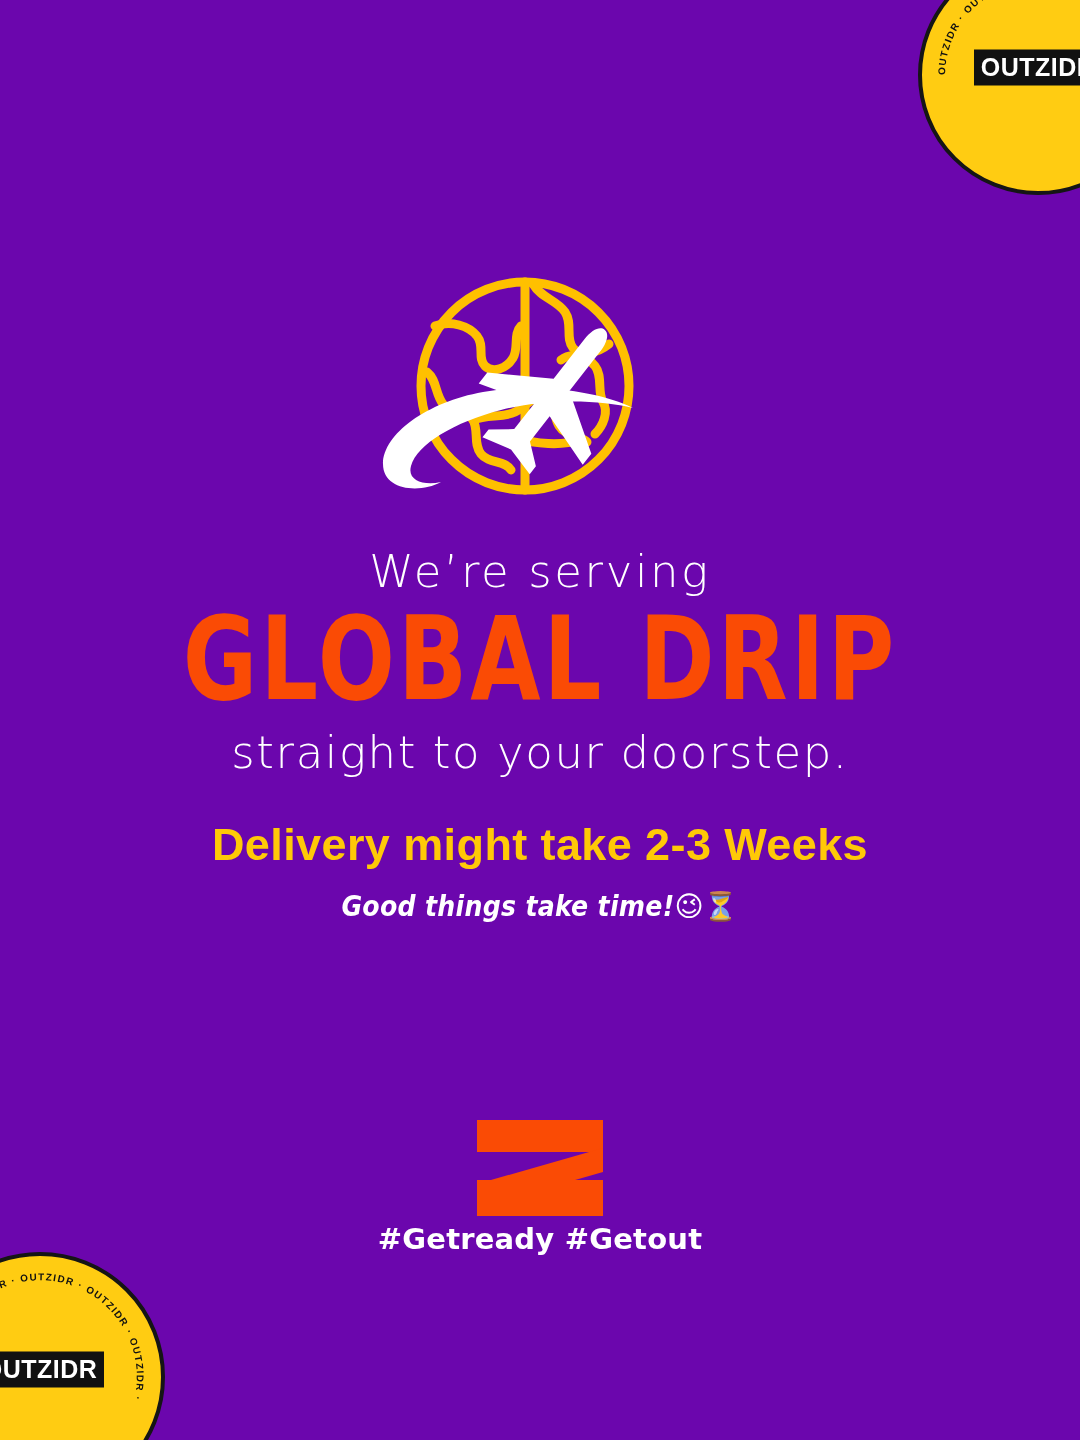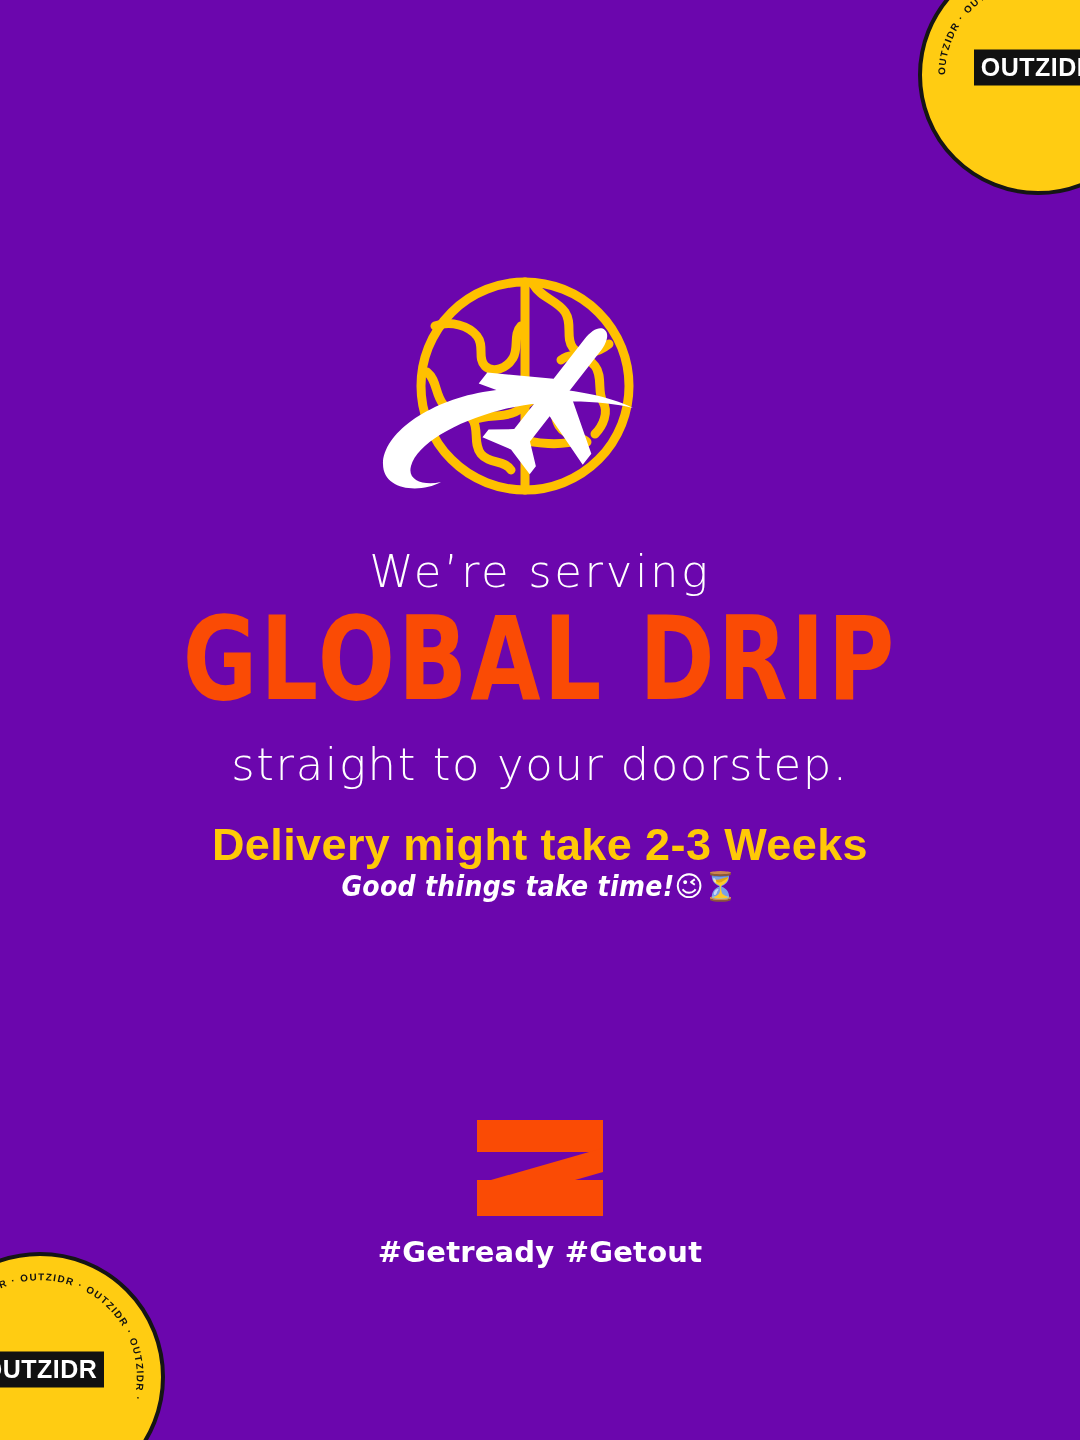--- a/index.html
+++ b/index.html
@@ -126,21 +126,21 @@
     font-family: "DejaVu Sans Condensed", "Liberation Sans Narrow", "Liberation Sans", sans-serif;
     transform: scaleX(1.03) scaleY(1.18);
     transform-origin: center top;
   }
   .subline {
     color: #FFFFFF;
     font-size: 45px;
     font-weight: 300;
     letter-spacing: 1.6px;
     line-height: 1.05;
-    margin-top: 42px;
+    margin-top: 30px;
     font-family: "DejaVu Sans", sans-serif;
   }
 
   
   .notice {
     position: absolute;
     left: 0;
     right: 0;
     top: 820px;
     text-align: center;
@@ -153,21 +153,21 @@
     line-height: 1.1;
     font-family: Liberation Sans, sans-serif;
   }
   .notice-sub {
     color: #FFFFFF;
     font-size: 28px;
     font-weight: 700;
     font-style: italic;
     letter-spacing: 0.3px;
     line-height: 1.2;
-    margin-top: 0;
+    margin-top: 20px;
     font-family: "DejaVu Sans Condensed", "Liberation Sans Narrow", "Liberation Sans", sans-serif;
   }
   .notice-sub .emoji {
     font-style: normal;
     font-family: "DejaVu Sans", sans-serif;
     letter-spacing: 0;
   }
 
   
   .footer {
@@ -182,21 +182,21 @@
   .brand-z {
     width: 126px;
     height: 96px;
     display: block;
   }
   .hashtags {
     color: #FFFFFF;
     font-size: 29px;
     font-weight: 700;
     letter-spacing: 0.2px;
-    margin-top: 19px;
+    margin-top: 6px;
     font-family: "DejaVu Sans", sans-serif;
   }
 </style>
 </head>
 <body>
 
 <div class="poster">
 
   <div class="seal seal-tr">
     <svg viewBox="0 0 240 240" aria-hidden="true">

